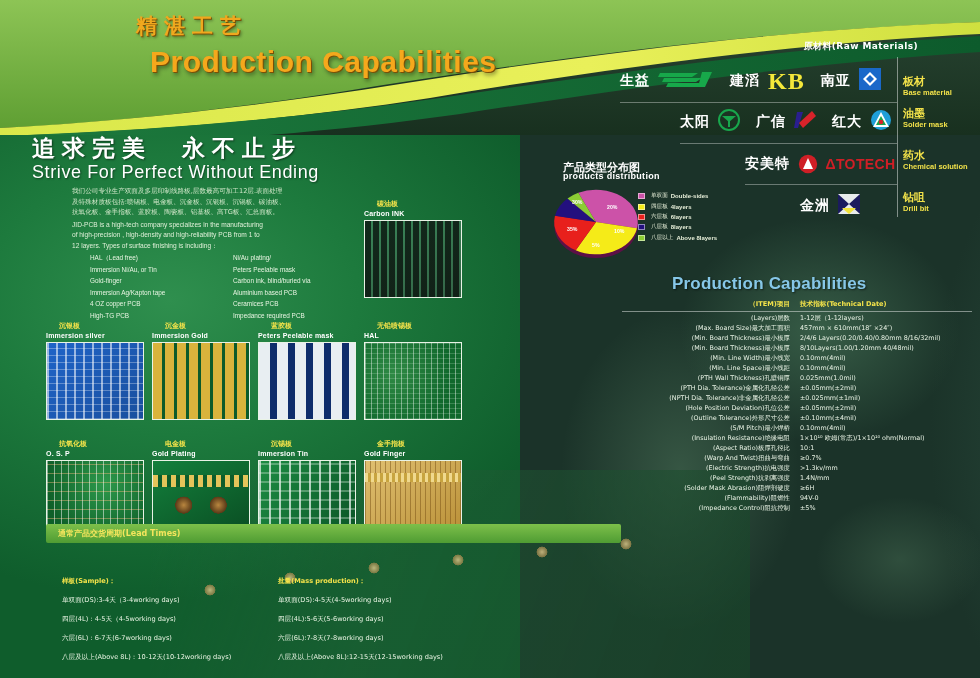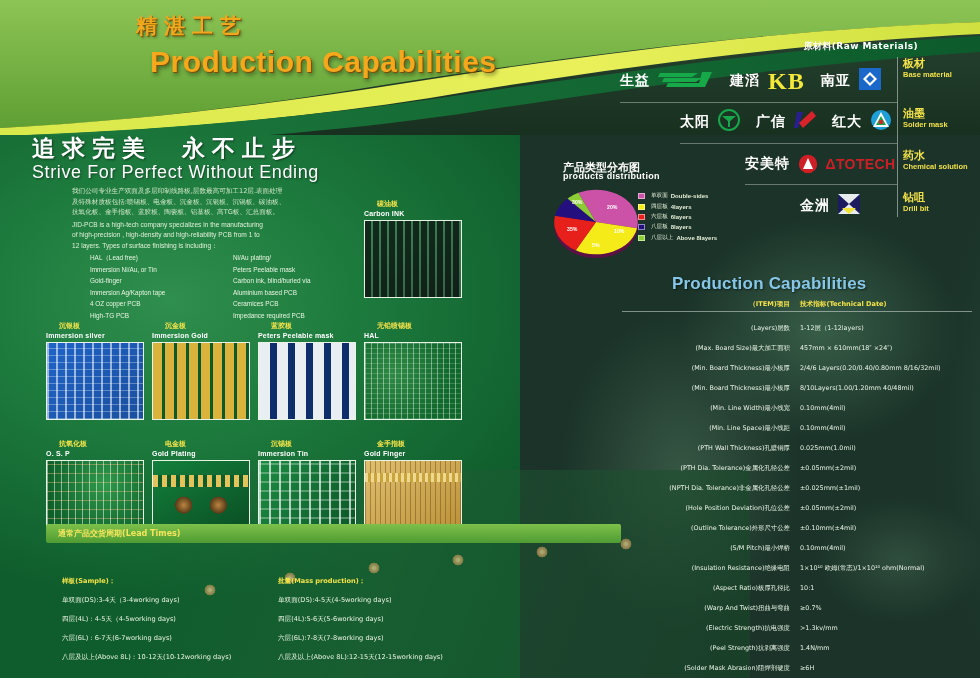--- a/index.html
+++ b/index.html
@@ -160,21 +160,21 @@
   
   .pc-title{
     position:absolute; left:672px; top:274px; font-size:17px; font-weight:bold;
     color:#86c7e8; text-shadow:1px 1px 2px rgba(0,0,0,.55); letter-spacing:.2px;
   }
   .pc-table{ position:absolute; left:622px; top:300px; width:350px; }
   .pc-head{ display:flex; font-size:6.6px; font-weight:bold; color:#f2e24a; padding-bottom:2px; }
   .pc-head .c1{ width:178px; text-align:right; padding-right:10px; }
   .pc-head .c2{ flex:1; }
   .pc-rule{ height:1px; background:rgba(255,255,255,.45); margin-bottom:1px; }
-  .pc-row{ display:flex; font-size:6.4px; color:#eaf4e6; line-height:9px; padding:11px 0 0; }
+  .pc-row{ display:flex; font-size:6.4px; color:#eaf4e6; line-height:9px; padding:1px 0 0; }
   .pc-row .c1{ width:178px; text-align:right; padding-right:10px; }
   .pc-row .c2{ flex:1; }
 
   
   .lt-bar{
     position:absolute; left:46px; top:524px; width:575px; height:19px;
     background:linear-gradient(180deg,#7dc04a 0%,#4f9c33 100%);
     border-radius:2px;
   }
   .lt-bar span{ position:absolute; left:12px; top:4px; font-size:8px; font-weight:bold; color:#f4e55c; }
@@ -350,21 +350,21 @@
     </span>
     <span class="rm-brand cn" style="margin-left:16px;">南亚</span>
     <span class="logo-box">
       <svg width="22" height="22" viewBox="0 0 22 22">
         <rect width="22" height="22" fill="#1a68c9"></rect>
         <polygon points="11,4 18,11 11,18 4,11" fill="#ffffff"></polygon>
         <polygon points="11,7 15,11 11,15 7,11" fill="#1a68c9"></polygon>
       </svg>
     </span>
   </div>
-  <div style="position:absolute;left:903px;top:58px;">
+  <div style="position:absolute;left:903px;top:76px;">
     <div class="rm-cat-cn cn">板材</div>
     <div class="rm-cat-en">Base material</div>
   </div>
 
   <div class="rm-row" style="left:680px;top:101px;">
     <span class="rm-brand cn">太阳</span>
     <span class="logo-box">
       <svg width="22" height="22" viewBox="0 0 22 22">
         <circle cx="11" cy="11" r="10" fill="none" stroke="#18a64c" stroke-width="2"></circle>
         <path d="M4,7 L18,7 L11,13 Z" fill="#18a64c"></path>

